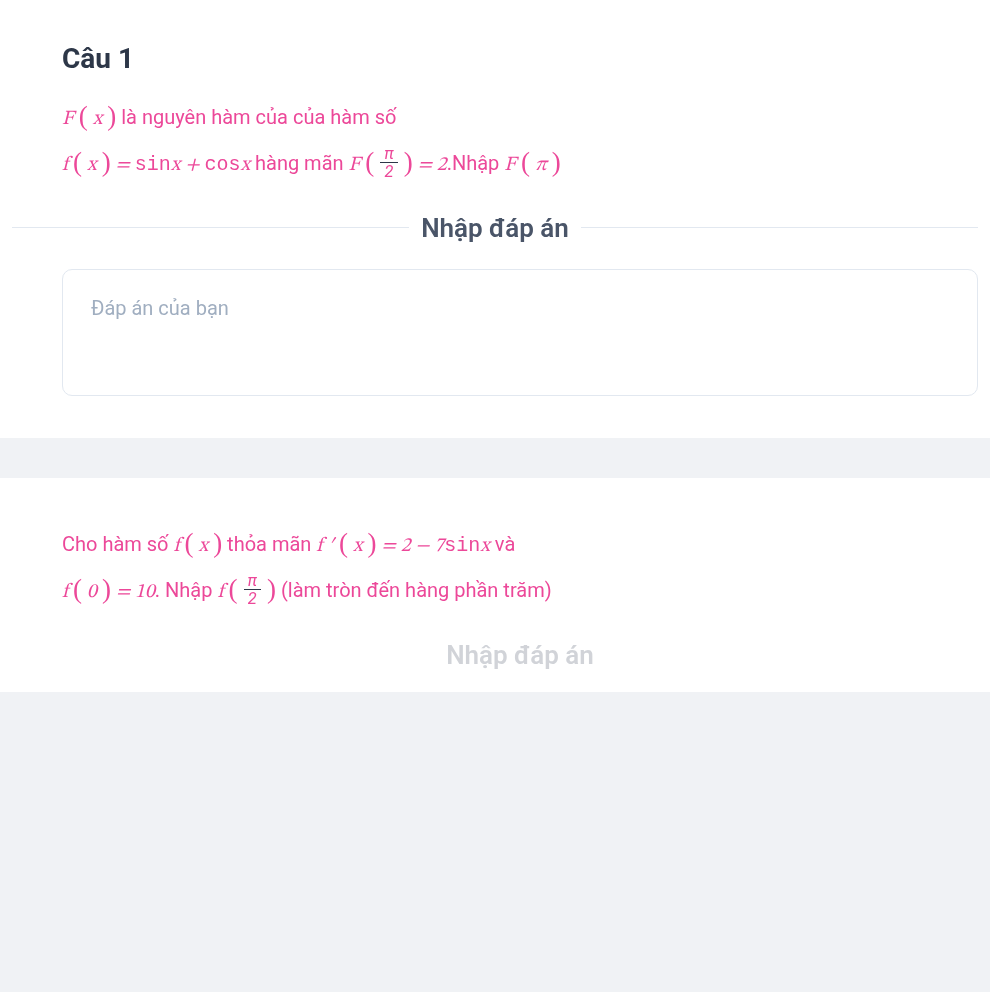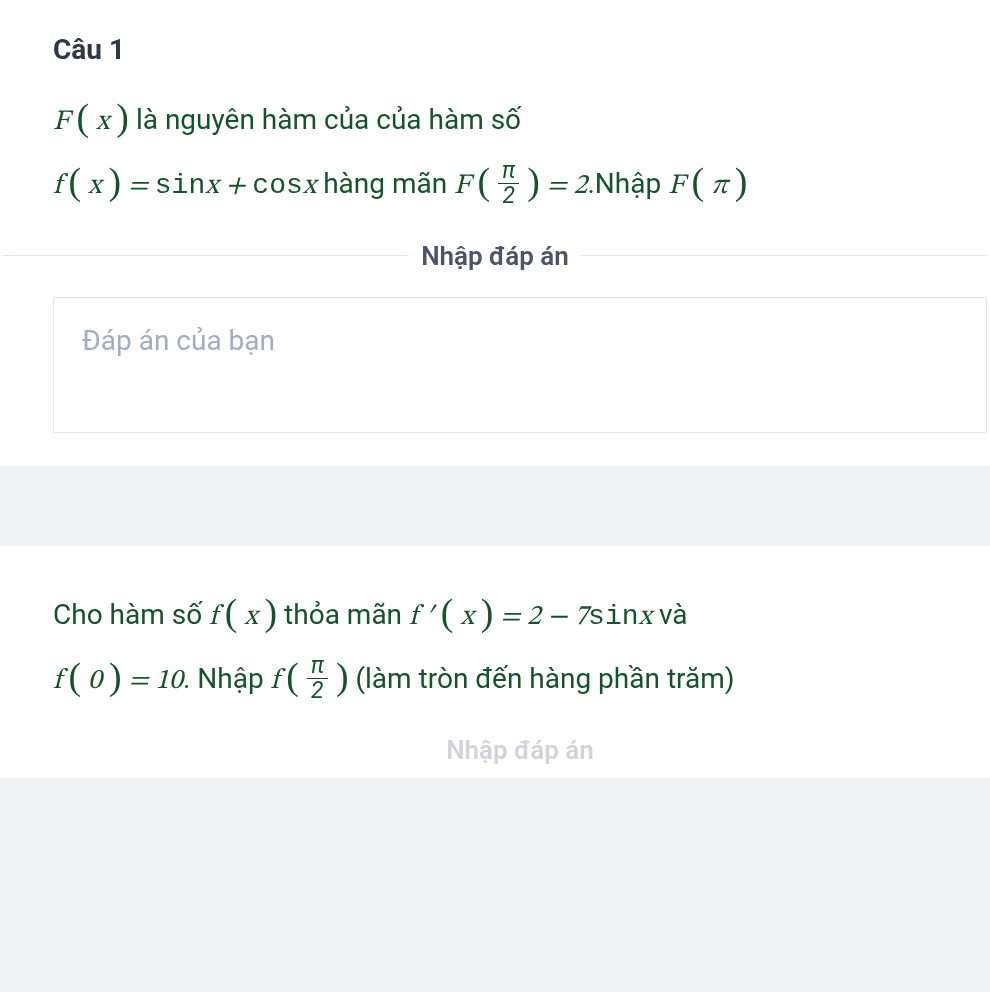--- a/index.html
+++ b/index.html
@@ -4,35 +4,34 @@
 <style>
 * { margin: 0; padding: 0; box-sizing: border-box; }
 body {
   font-family: -apple-system, BlinkMacSystemFont, "Segoe UI", Roboto, sans-serif;
   background: #f0f2f5;
   width: 990px;
   color: #2d3748;
 }
 .question-card {
   background: #fff;
-  padding: 3px;
-  margin-bottom: 40px;
+  padding: 12px;
 }
 .question-inner {
   padding: 30px 0 30px 50px;
 }
 .q-title {
   font-weight: 700;
   font-size: 28px;
   color: #2d3748;
   margin-bottom: 18px;
 }
 .q-body {
-  font-size: 28px;
-  color: #14532d;
+  font-size: 20px;
+  color: #ec4899;
   line-height: 1.7;
 }
 .math {
   font-family: "Cambria Math", "STIX Two Math", "Latin Modern Math", Georgia, serif;
   font-style: italic;
 }
 .divider-row {
   display: flex;
   align-items: center;
   gap: 12px;
@@ -47,23 +46,23 @@
   margin-left: -50px;
 }
 .divider-label {
   font-size: 26px;
   font-weight: 600;
   color: #4a5568;
   white-space: nowrap;
 }
 .answer-box {
   border: 1px solid #e2e8f0;
-  border-radius: 2px;
+  border-radius: 10px;
   padding: 26px 28px 75px 28px;
-  font-size: 28px;
+  font-size: 20px;
   color: #a0aec0;
   margin-left: 0;
 }
 .frac {
   display: inline-flex;
   flex-direction: column;
   vertical-align: middle;
   text-align: center;
   font-style: italic;
   line-height: 1.05;

